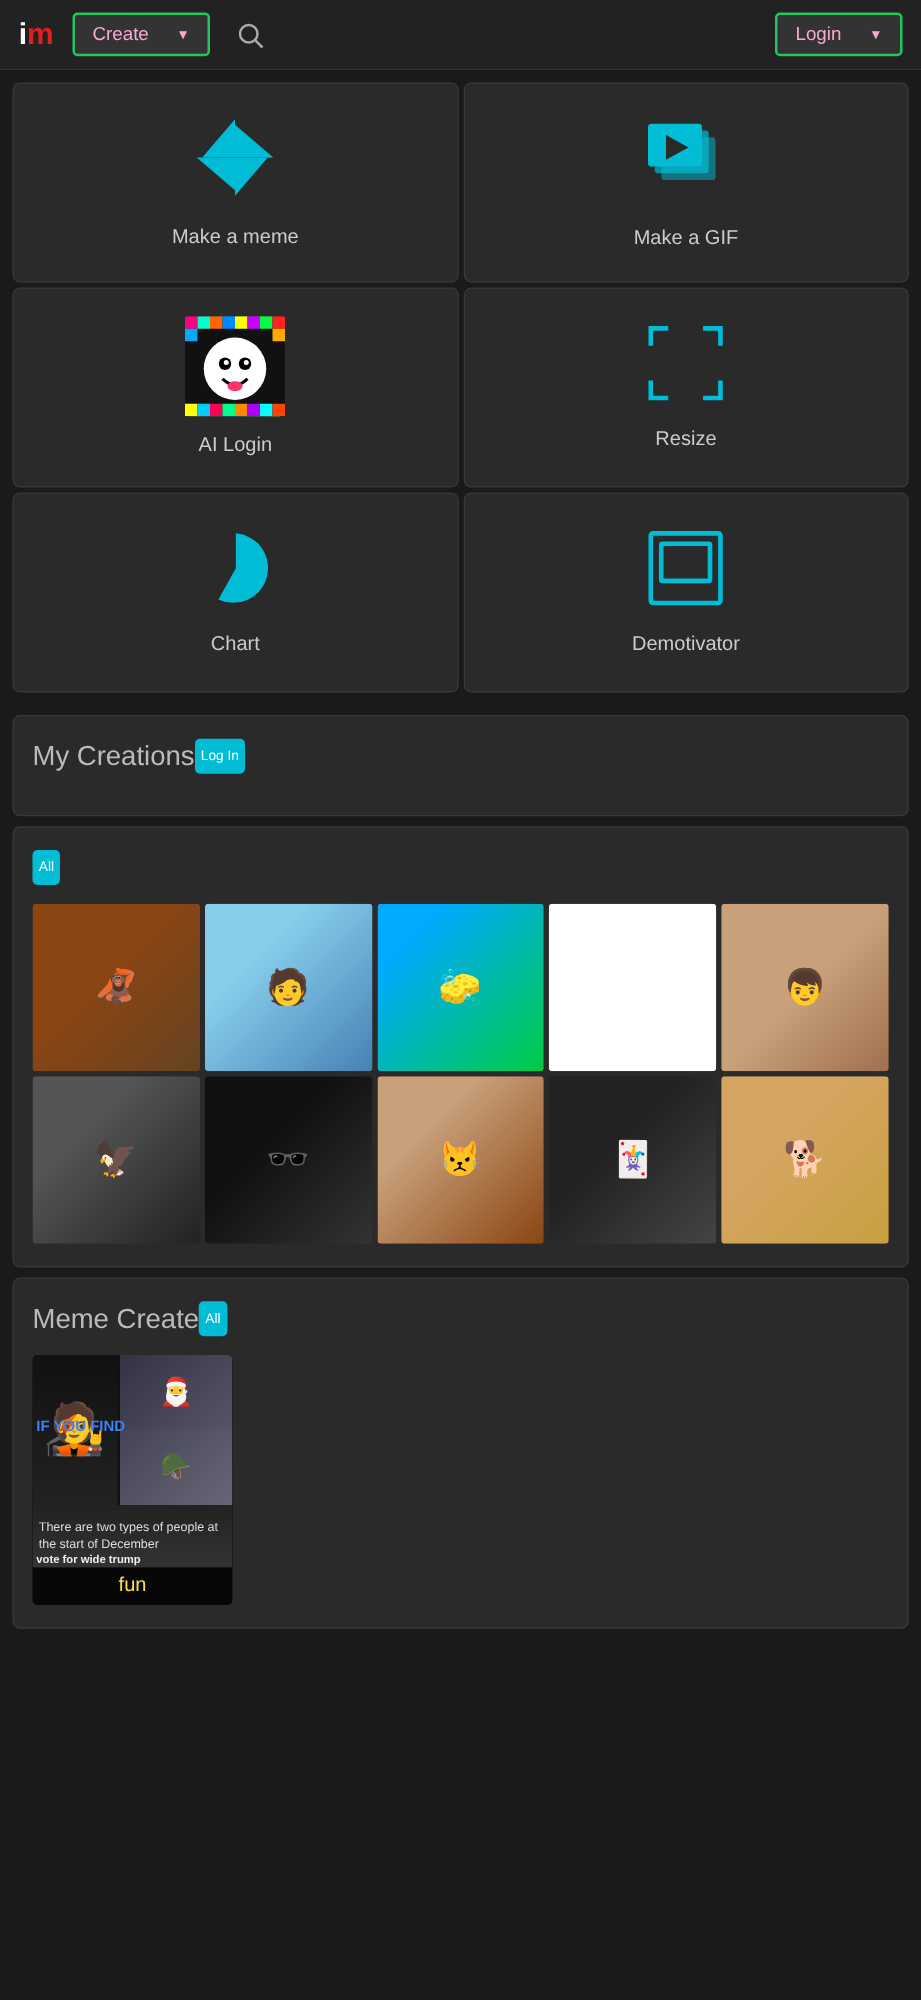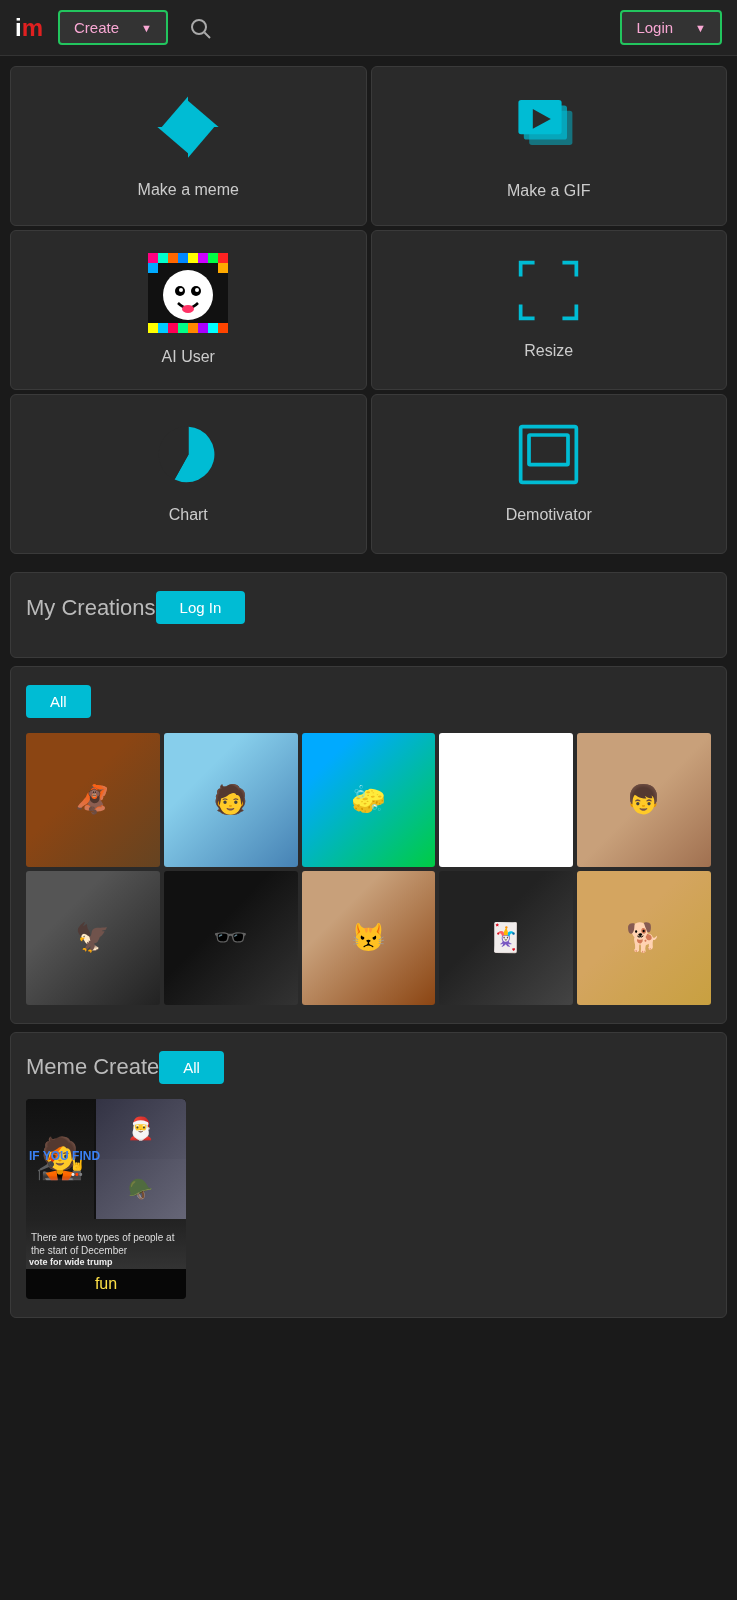--- a/index.html
+++ b/index.html
@@ -141,22 +141,22 @@
     .section-title {
       color: #bbb;
       font-size: 22px;
       font-weight: 300;
     }
     .section-btn {
       background-color: #00bcd4;
       color: #fff;
       border: none;
       border-radius: 4px;
-      padding: 8px 24px;
-      font-size: 15px;
+      padding: 8px 5px;
+      font-size: 11px;
       cursor: pointer;
     }
 
     
     .template-grid {
       display: grid;
       grid-template-columns: repeat(5, 1fr);
       gap: 4px;
     }
     .template-thumb {
@@ -346,21 +346,21 @@
           <rect x="10" y="70" width="10" height="10" fill="#00ccff"></rect>
           <rect x="20" y="70" width="10" height="10" fill="#ff0055"></rect>
           <rect x="30" y="70" width="10" height="10" fill="#00ff88"></rect>
           <rect x="40" y="70" width="10" height="10" fill="#ff8800"></rect>
           <rect x="50" y="70" width="10" height="10" fill="#aa00ff"></rect>
           <rect x="60" y="70" width="10" height="10" fill="#00ffff"></rect>
           <rect x="70" y="70" width="10" height="10" fill="#ff4400"></rect>
         </svg>
       </div>
     </div>
-    <span class="label">AI User</span>
+    <span class="label">AI Login</span>
   </div>
 
   <div class="tool-card">
     <div class="icon-wrap">
       <svg class="resize-icon" viewBox="0 0 70 70" fill="none" stroke="#00bcd4" stroke-width="4">
 
         <polyline points="5,20 5,5 20,5"></polyline>
         <polyline points="50,5 65,5 65,20"></polyline>
         <polyline points="65,50 65,65 50,65"></polyline>
         <polyline points="20,65 5,65 5,50"></polyline>

